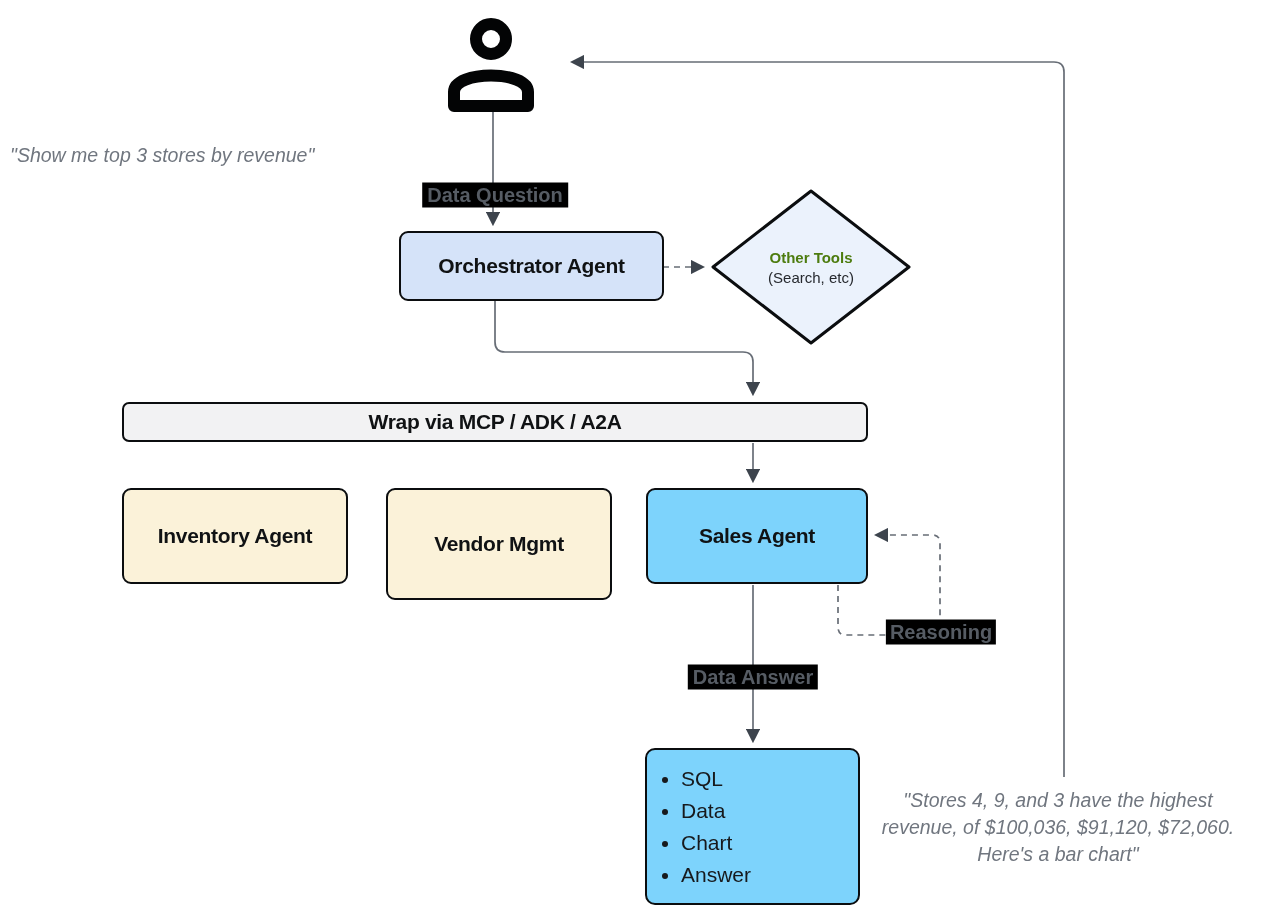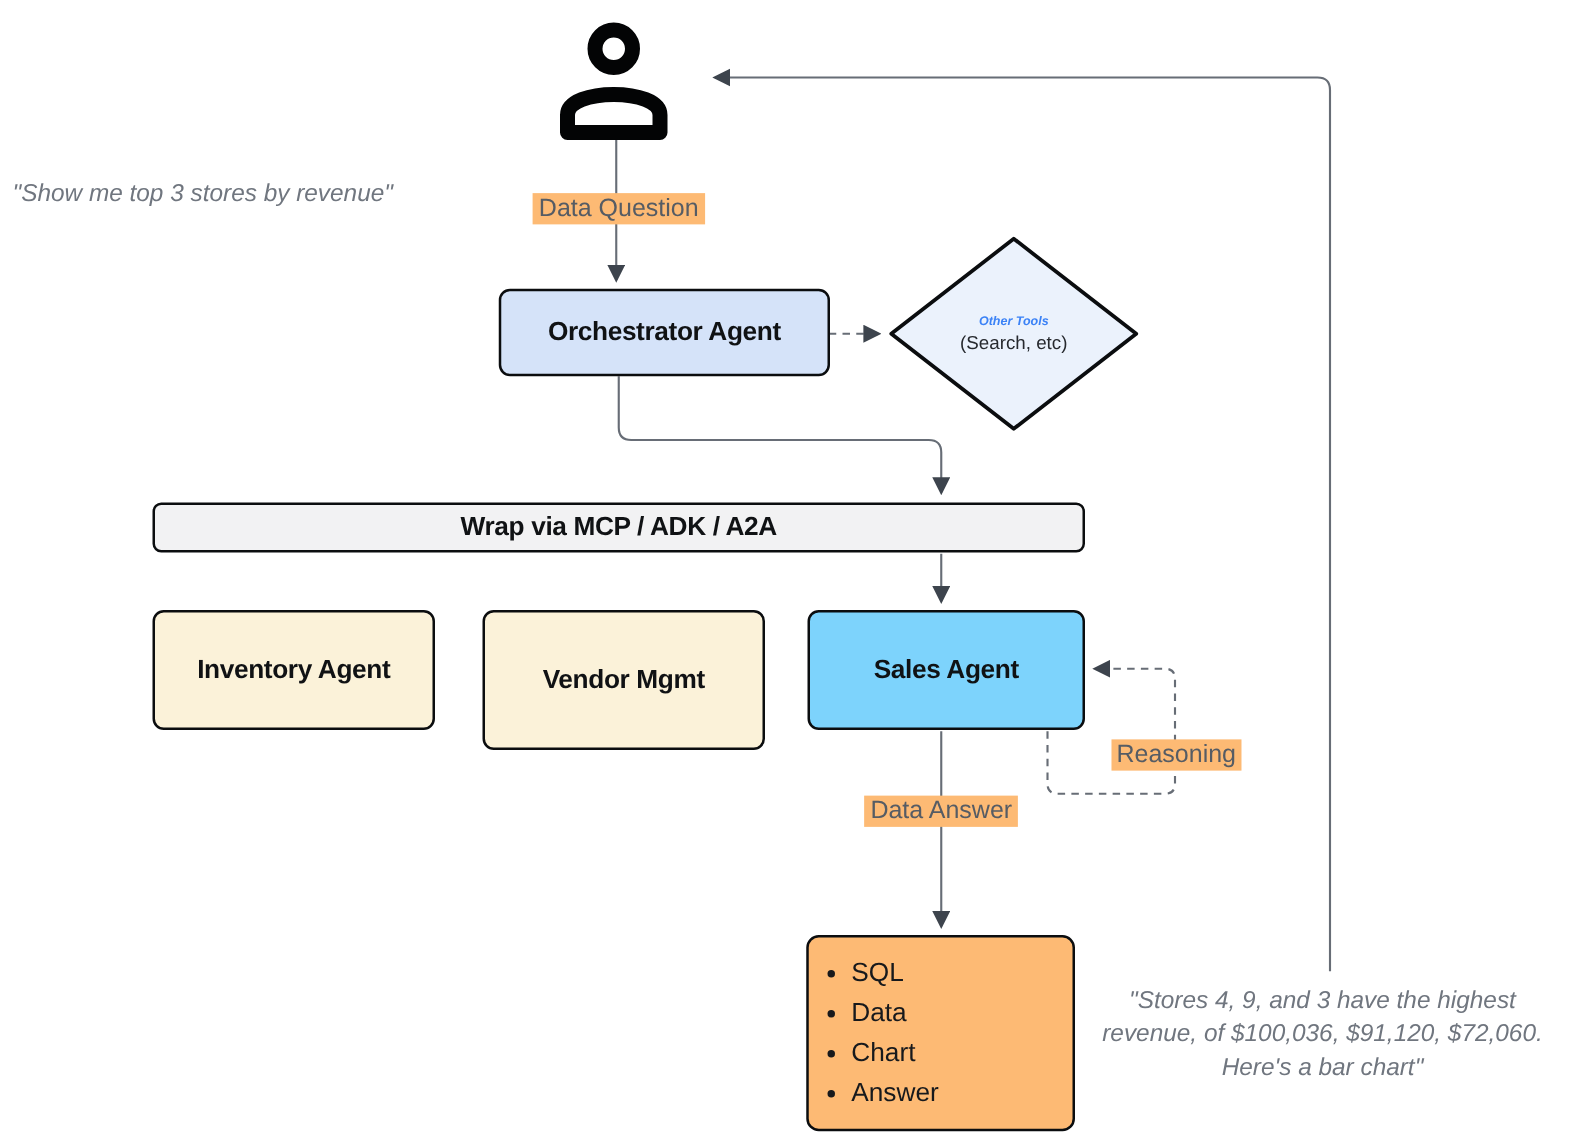--- a/index.html
+++ b/index.html
@@ -12,39 +12,40 @@
     position:absolute;z-index:2;display:flex;align-items:center;justify-content:center;
     border:2.5px solid #0b0d0f;border-radius:9px;box-sizing:border-box;
     font-weight:bold;font-size:21px;color:#101214;letter-spacing:-0.3px;
   }
   .node-orchestrator{left:363px;top:231px;width:265px;height:70px;background:#d5e3f9;margin-left:36px;}
   .node-bar{left:122px;top:402px;width:746px;height:40px;background:#f2f2f3;border-radius:7px;}
   .node-inventory{left:122px;top:488px;width:226px;height:96px;background:#fbf2d9;}
   .node-vendor{left:386px;top:488px;width:226px;height:112px;background:#fbf2d9;}
   .node-sales{left:646px;top:488px;width:222px;height:96px;background:#7dd3fc;}
   .node-output{
-    left:645px;top:748px;width:215px;height:157px;background:#fdba74;border-radius:10px;
+    left:645px;top:748px;width:215px;height:157px;background:#7dd3fc;border-radius:10px;
     font-weight:normal;justify-content:flex-start;align-items:center;
   }
   .node-output ul{
     margin:0;padding:0 0 0 34px;list-style:disc;font-size:21px;color:#17191c;
     letter-spacing:0;
   }
   .node-output li{margin:7px 0;line-height:25px;}
   .diamond-wrap{position:absolute;left:703px;top:181px;width:216px;height:172px;z-index:2;}
   .diamond-text{
     position:absolute;left:0;top:0;width:100%;height:100%;display:flex;flex-direction:column;
     align-items:center;justify-content:center;text-align:center;
   }
-  .diamond-title{font-weight:bold;font-size:10px;color:#3b82f6;font-style:italic;}
+  .diamond-title{font-weight:bold;font-size:15px;color:#4d7c0f;}
   .diamond-sub{font-size:15px;color:#26292e;margin-top:3px;}
   .flow-label{
     position:absolute;z-index:3;transform:translate(-50%,-50%);
-    background:#fdba74;padding:1px 5px;font-weight:normal;font-size:20px;color:#565c64;
+    background:#000000;padding:1px 5px;font-weight:bold;font-size:20px;color:#565c64;
     white-space:nowrap;
+    margin-top:28px;
   }
   .flow-label.small{font-size:20px;padding:1px 4px;}
   .quote{
     position:absolute;z-index:2;font-style:italic;font-size:19.5px;color:#70767f;
     line-height:27px;
   }
   .quote-left{left:10px;top:142px;width:345px;text-align:left;white-space:nowrap;}
   .quote-right{left:872px;top:787px;width:372px;text-align:center;}
   .person{position:absolute;left:440px;top:10px;width:110px;height:104px;z-index:2;}
 </style>

